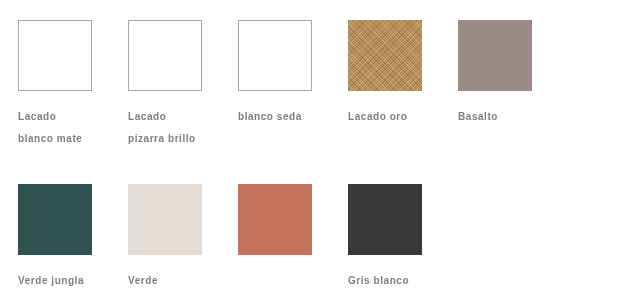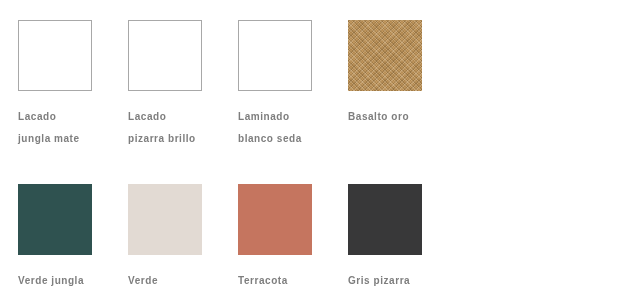--- a/index.html
+++ b/index.html
@@ -109,64 +109,66 @@
 </head>
 <body>
 
 <div id="swatch-grid">
 
   <div class="swatch-row" id="row-1">
       <div class="swatch-cell">
         <div class="swatch-chip outlined" style="background: rgb(255, 255, 255);"></div>
         <div class="swatch-label">
           <span class="label-line">Lacado</span>
-          <span class="label-line">jungla mate</span>
+          <span class="label-line">blanco mate</span>
         </div>
       </div>
       <div class="swatch-cell">
         <div class="swatch-chip outlined" style="background: rgb(255, 255, 255);"></div>
         <div class="swatch-label">
           <span class="label-line">Lacado</span>
           <span class="label-line">pizarra brillo</span>
         </div>
       </div>
       <div class="swatch-cell">
         <div class="swatch-chip outlined" style="background: rgb(255, 255, 255);"></div>
         <div class="swatch-label">
-          <span class="label-line">Laminado</span>
           <span class="label-line">blanco seda</span>
         </div>
       </div>
       <div class="swatch-cell">
         <div class="swatch-chip textured" style="background: rgb(189, 145, 84);"></div>
         <div class="swatch-label">
-          <span class="label-line">Basalto oro</span>
+          <span class="label-line">Lacado oro</span>
+        </div>
+      </div>
+      <div class="swatch-cell">
+        <div class="swatch-chip" style="background: rgb(155, 139, 136);"></div>
+        <div class="swatch-label">
+          <span class="label-line">Basalto</span>
         </div>
       </div>
     </div>
   <div class="swatch-row" id="row-2">
       <div class="swatch-cell">
         <div class="swatch-chip" style="background: rgb(47, 82, 80);"></div>
         <div class="swatch-label">
           <span class="label-line">Verde jungla</span>
         </div>
       </div>
       <div class="swatch-cell">
         <div class="swatch-chip" style="background: rgb(226, 218, 211);"></div>
         <div class="swatch-label">
           <span class="label-line">Verde</span>
         </div>
       </div>
       <div class="swatch-cell">
         <div class="swatch-chip" style="background: rgb(197, 117, 95);"></div>
-        <div class="swatch-label">
-          <span class="label-line">Terracota</span>
-        </div>
       </div>
       <div class="swatch-cell">
         <div class="swatch-chip" style="background: rgb(56, 56, 57);"></div>
         <div class="swatch-label">
-          <span class="label-line">Gris pizarra</span>
+          <span class="label-line">Gris blanco</span>
         </div>
       </div>
     </div>
 
 </div>
 
 </body></html>

